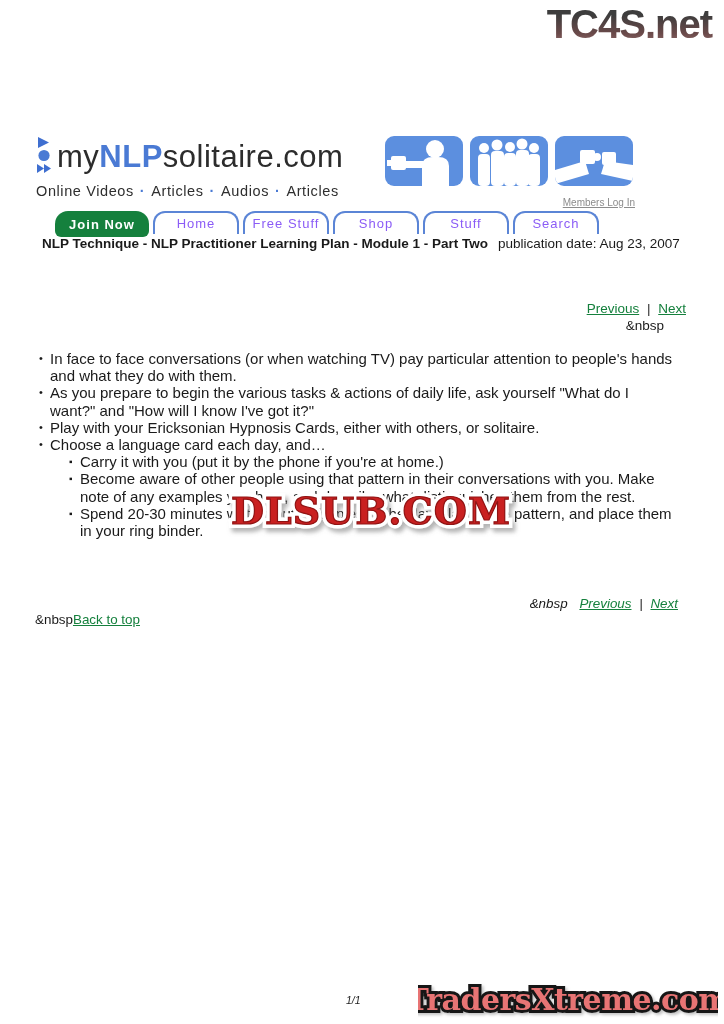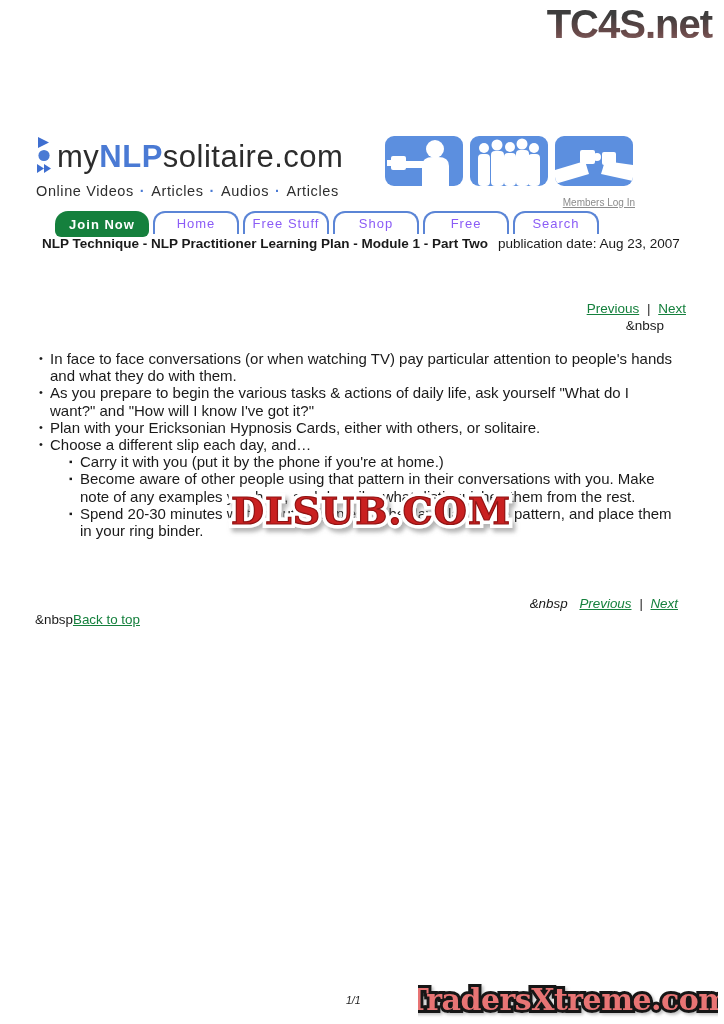--- a/index.html
+++ b/index.html
@@ -134,43 +134,43 @@
       </svg>
     </div>
   </div>
   <div class="members-login">Members Log In</div>
 
   <div class="tabs">
     <div class="tab active">Join Now</div>
     <div class="tab">Home</div>
     <div class="tab">Free Stuff</div>
     <div class="tab">Shop</div>
-    <div class="tab">Free</div>
+    <div class="tab">Stuff</div>
     <div class="tab">Search</div>
   </div>
 
   <div class="title-row">
     <span class="title-bold">NLP Technique - NLP Practitioner Learning Plan - Module 1 - Part Two</span><span class="pub-date">publication date: Aug 23, 2007</span>
   </div>
 
   <div class="pager-top">
     <div>
       <span class="link">Previous</span>
       <span class="sep">|</span>
       <span class="link">Next</span>
     </div>
     <div class="nbsp-line">&amp;nbsp</div>
   </div>
 
   <div class="content-list">
     <ul>
       <li class="li l1">In face to face conversations (or when watching TV) pay particular attention to people's hands and what they do with them.</li>
       <li class="li l1">As you prepare to begin the various tasks &amp; actions of daily life, ask yourself "What do I want?" and "How will I know I've got it?"</li>
-      <li class="li l1">Plan with your Ericksonian Hypnosis Cards, either with others, or solitaire.</li>
-      <li class="li l1">Choose a different slip each day, and…</li>
+      <li class="li l1">Play with your Ericksonian Hypnosis Cards, either with others, or solitaire.</li>
+      <li class="li l1">Choose a language card each day, and…</li>
       <li class="li l2">Carry it with you (put it by the phone if you're at home.)</li>
       <li class="li l2">Become aware of other people using that pattern in their conversations with you.  Make note of any examples you hear, and describe what distinguishes them from the rest.</li>
       <li class="li l2">Spend 20-30 minutes writing out examples of the day's language pattern, and place them in your ring binder.</li>
     </ul>
   </div>
 
   <div class="wm-mid">
     <svg width="310" height="58">
       <defs>
         <filter id="dropSh" x="-20%" y="-20%" width="140%" height="160%">

